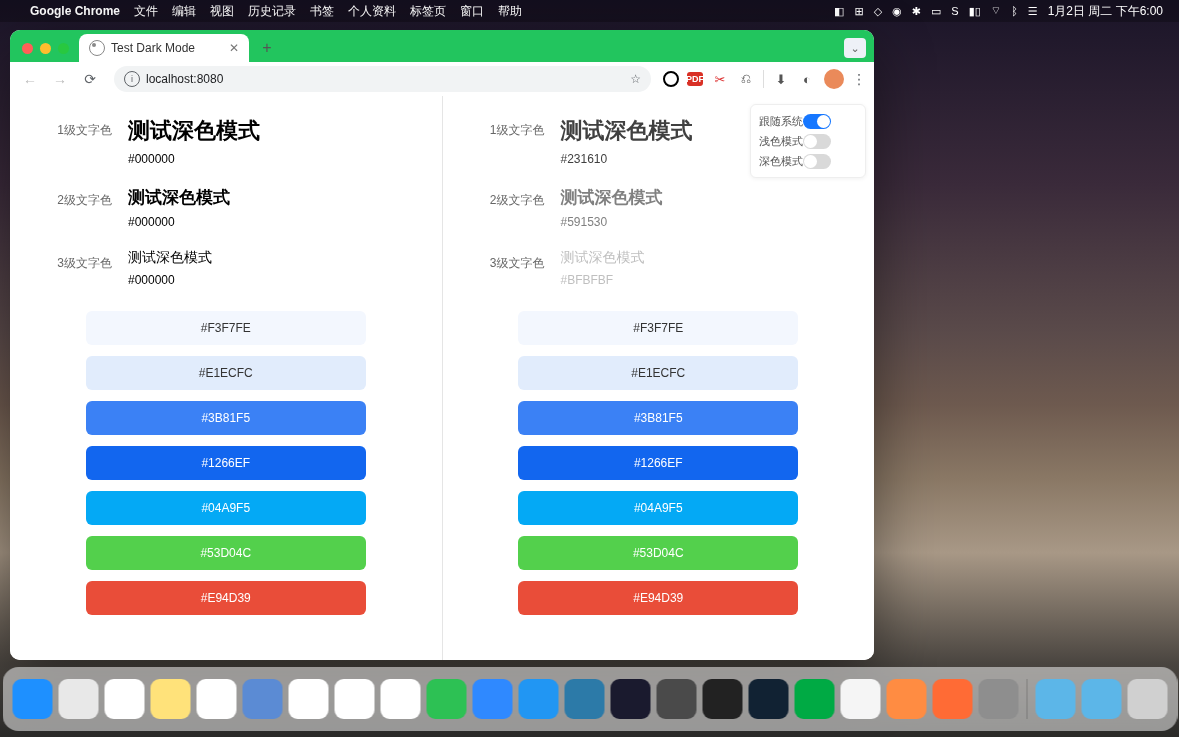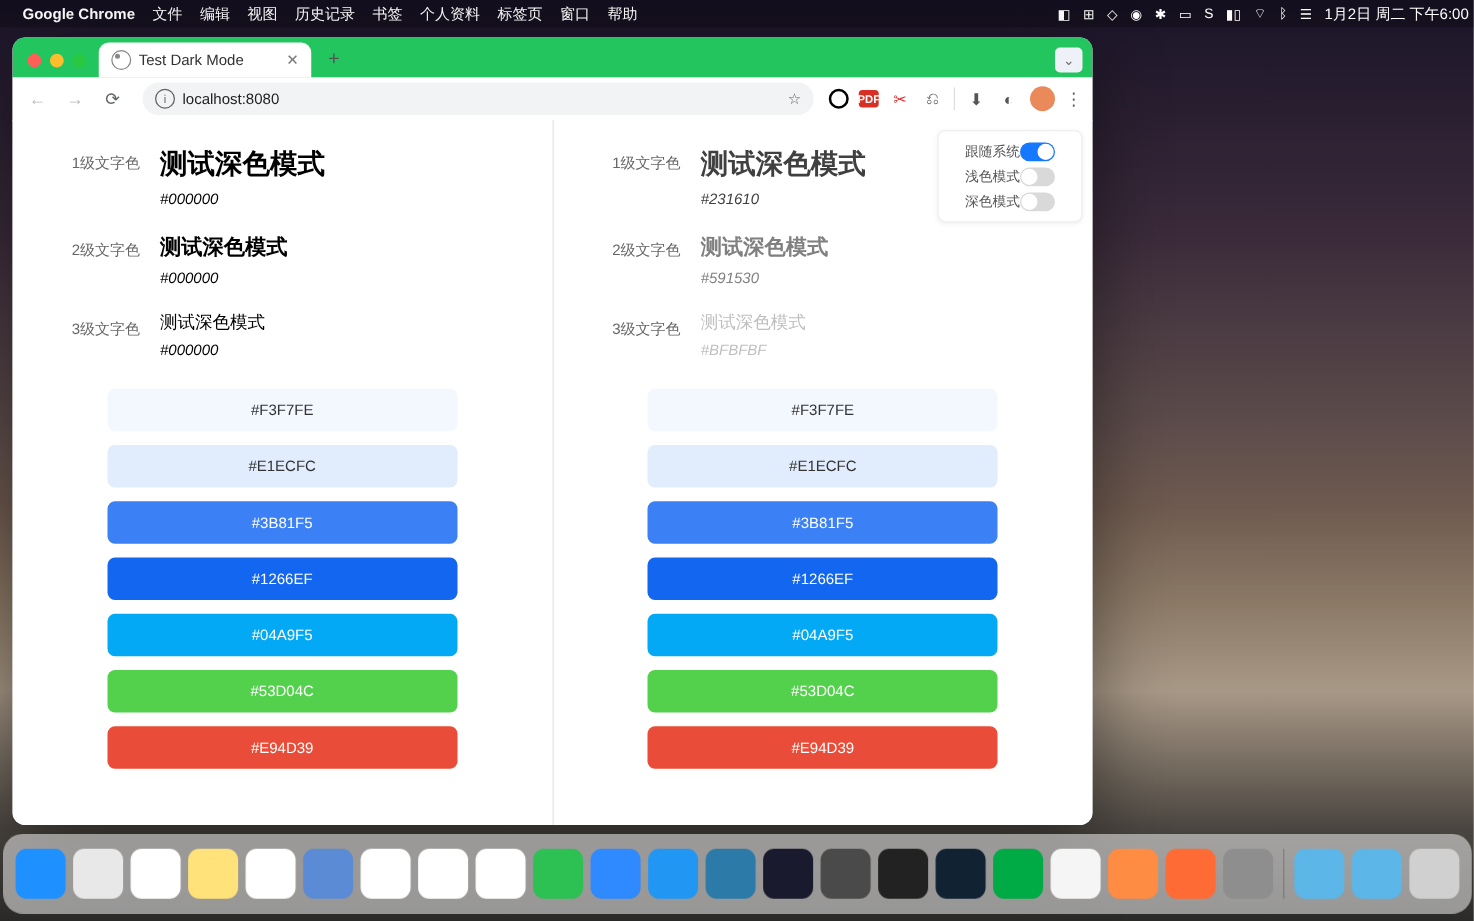--- a/index.html
+++ b/index.html
@@ -2,21 +2,21 @@
 <html><head>
 <meta charset="utf-8">
 <style>
   html,body{margin:0;padding:0;font-family:-apple-system,BlinkMacSystemFont,"Segoe UI",Helvetica,Arial,sans-serif;}
   body{
     width:1179px;height:737px;overflow:hidden;
     background:linear-gradient(to bottom,#1a1428 0%,#3a2a3a 25%,#5a4a4a 45%,#6e5a4f 55%,#8a7865 65%,#a89886 75%,#4a4540 90%,#2a2a28 100%);
     position:relative;
   }
   
-  .menubar{position:absolute;top:0;left:0;right:0;height:22px;background:rgba(0,0,0,0.25);color:#fff;font-size:12px;display:flex;align-items:center;padding:0 4px;}
+  .menubar{position:absolute;top:0;left:0;right:0;height:22px;background:rgba(0,0,0,0.25);color:#fff;font-size:12px;display:flex;align-items:center;padding:0 16px;}
   .menubar .left{display:flex;gap:14px;align-items:center;}
   .menubar .right{margin-left:auto;display:flex;gap:10px;align-items:center;font-size:12px;}
   .menubar .apple{font-size:14px;}
   .menubar .appname{font-weight:600;}
   .menubar .mi{font-size:11px;}
 
   
   .chrome{
     position:absolute;left:10px;top:30px;width:864px;height:630px;
     background:#fff;border-radius:10px;overflow:hidden;
@@ -49,33 +49,33 @@
   
   .page{position:absolute;top:66px;left:0;right:0;bottom:0;display:flex;background:#fff;}
   .pane{flex:1;padding:20px 30px 30px 30px;position:relative;overflow:hidden;}
   .pane.left{border-right:1px solid #e5e5e5;}
   .txtrow{display:flex;align-items:flex-start;margin-bottom:6px;}
   .txtlabel{width:72px;text-align:right;font-size:12px;color:#666;padding-top:6px;margin-right:16px;}
   .txtbody{flex:1;}
   .t1{font-size:22px;font-weight:700;}
   .t2{font-size:17px;font-weight:600;}
   .t3{font-size:14px;font-weight:500;}
-  .hex{font-size:12px;margin-top:6px;margin-bottom:14px;font-style:italic;}
+  .hex{font-size:12px;margin-top:6px;margin-bottom:14px;}
   
   .c1{color:#404040;} .c2{color:#808080;} .c3{color:#BFBFBF;}
   .cblack{color:#000;}
 
   .swatches{margin-top:10px;margin-left:0;}
   .swatch{height:34px;border-radius:6px;display:flex;align-items:center;justify-content:center;font-size:12px;margin-bottom:11px;width:280px;margin-left:auto;margin-right:auto;}
   .sw-light{color:#333;}
   .sw-dark{color:#fff;}
 
   
   .settings{position:absolute;right:8px;top:8px;background:#fff;border:1px solid #eee;border-radius:6px;padding:6px 8px;width:98px;box-shadow:0 1px 4px rgba(0,0,0,0.06);}
-  .settings .row{display:flex;align-items:center;justify-content:center;font-size:11px;color:#555;height:20px;}
+  .settings .row{display:flex;align-items:center;justify-content:flex-start;font-size:11px;color:#555;height:20px;}
   .toggle{width:28px;height:15px;border-radius:8px;position:relative;}
   .toggle::after{content:"";position:absolute;width:13px;height:13px;border-radius:50%;background:#fff;top:1px;}
   .toggle.on{background:#1677ff;} .toggle.on::after{right:1px;}
   .toggle.off{background:#d9d9d9;} .toggle.off::after{left:1px;}
 
   
   .dock{position:absolute;bottom:6px;left:50%;transform:translateX(-50%);height:56px;background:rgba(240,240,240,0.55);border-radius:16px;padding:4px 10px;display:flex;align-items:center;gap:6px;backdrop-filter:blur(10px);}
   .dockicon{width:40px;height:40px;border-radius:9px;display:flex;align-items:center;justify-content:center;font-size:20px;color:#fff;}
   .dock .sep{width:1px;height:40px;background:rgba(0,0,0,0.2);margin:0 2px;}
 </style>

